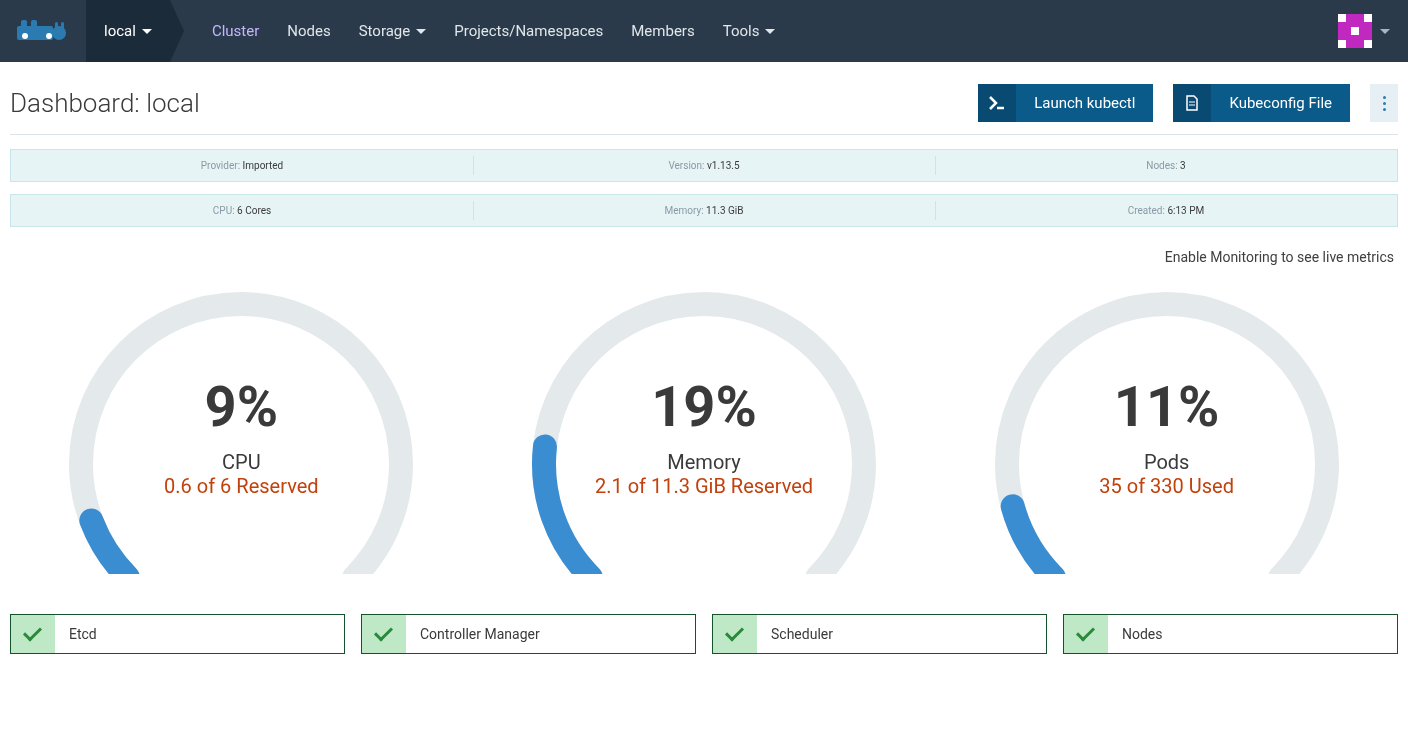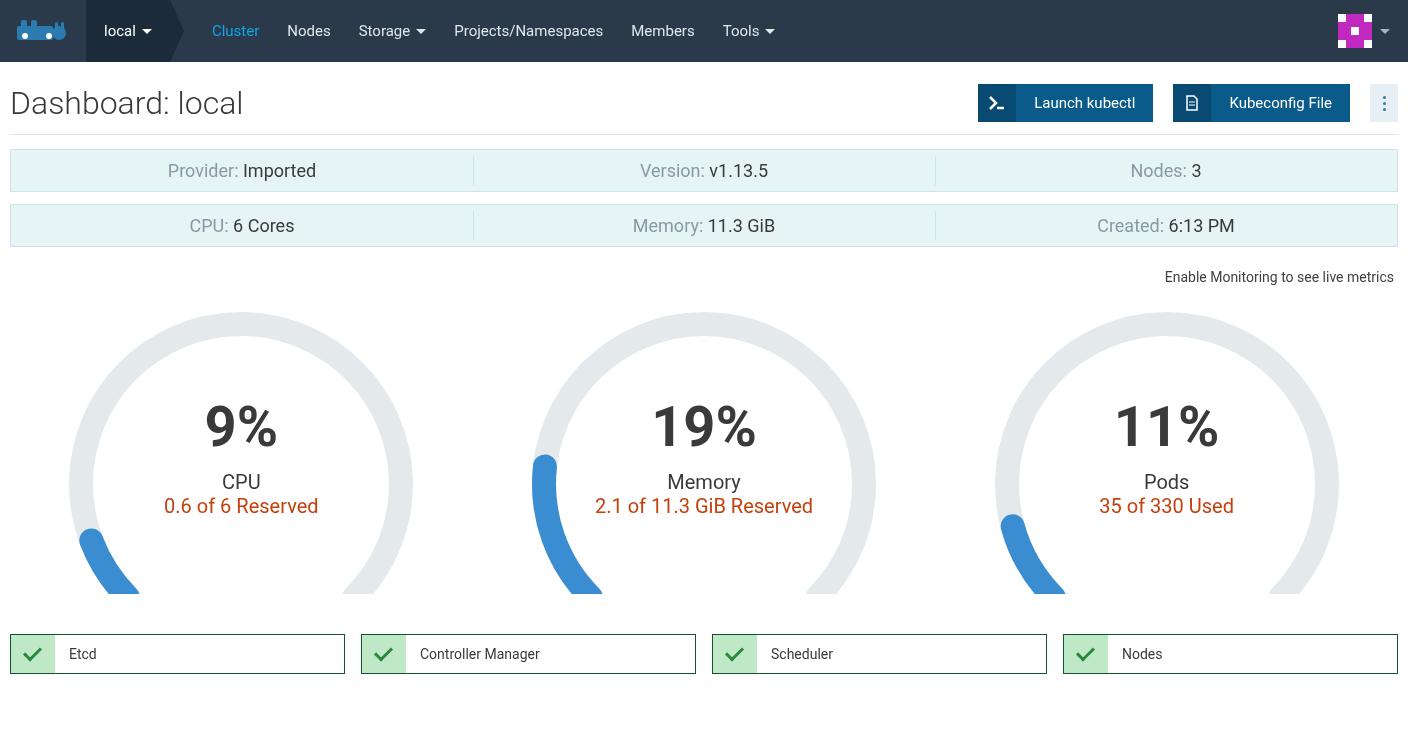--- a/index.html
+++ b/index.html
@@ -5,49 +5,49 @@
 * { box-sizing: border-box; margin: 0; padding: 0; font-family: -apple-system, BlinkMacSystemFont, "Segoe UI", Roboto, "Helvetica Neue", Arial, sans-serif; }
 body { background: #fff; width: 1408px; }
 
 
 .topnav { display: flex; align-items: stretch; background: #2a3a4a; height: 62px; }
 .logo { width: 86px; display: flex; align-items: center; justify-content: center; }
 .local-dd { background: #1b2b3a; color: #fff; display: flex; align-items: center; padding: 0 18px; font-size: 15px; cursor: pointer; position: relative; justify-content: flex-end; }
 .local-dd::after { content: ''; position: absolute; right: -14px; top: 0; border-top: 31px solid transparent; border-bottom: 31px solid transparent; border-left: 14px solid #1b2b3a; }
 .nav-items { display: flex; align-items: center; margin-left: 28px; }
 .nav-item { color: #e0e6ea; font-size: 15px; padding: 0 14px; cursor: pointer; display: flex; align-items: center; height: 62px; }
-.nav-item.active { color: #0ea5e9; }
+.nav-item.active { color: #c4b5fd; }
 .caret-down { display: inline-block; margin-left: 6px; width: 0; height: 0; border-left: 5px solid transparent; border-right: 5px solid transparent; border-top: 5px solid currentColor; }
 .nav-spacer { flex: 1; }
 .user-menu { display: flex; align-items: center; padding: 0 18px; cursor: pointer; }
 .avatar { width: 34px; height: 34px; background:
   linear-gradient(#fff,#fff) 0 0/8px 8px no-repeat,
   linear-gradient(#fff,#fff) 26px 0/8px 8px no-repeat,
   linear-gradient(#fff,#fff) 0 26px/8px 8px no-repeat,
   linear-gradient(#fff,#fff) 26px 26px/8px 8px no-repeat,
   linear-gradient(#fff,#fff) 13px 13px/8px 8px no-repeat,
   #c028c0; }
 .user-caret { color: #aab4be; margin-left: 8px; }
 
 
 .page-head { display: flex; align-items: center; justify-content: space-between; padding: 22px 10px 12px 10px; }
-.page-title { font-size: 32px; font-weight: 300; color: #3a3a3a; }
+.page-title { font-size: 26px; font-weight: 300; color: #3a3a3a; }
 .head-actions { display: flex; gap: 20px; }
 .btn { display: flex; align-items: center; background: #0a5a8a; color: #fff; font-size: 15px; cursor: pointer; border: none; height: 38px; }
 .btn .icon-part { background: #084a72; width: 38px; height: 38px; display: flex; align-items: center; justify-content: center; }
 .btn .label-part { padding: 0 18px; }
 .btn-menu { width: 28px; height: 38px; background: #e6eff4; display: flex; align-items: center; justify-content: center; cursor: pointer; }
 .vdots { display: flex; flex-direction: column; gap: 3px; }
 .vdots span { width: 3px; height: 3px; border-radius: 50%; background: #2b7bb0; }
 
 .rule { height: 1px; background: #dde4e8; margin: 0 10px 14px 10px; }
 
 
 .infobar { display: flex; margin: 0 10px 12px 10px; background: #e6f4f6; border: 1px solid #c9e6ea; }
-.info-cell { flex: 1; text-align: center; padding: 10px 0; position: relative; font-size: 18px; color: #3a3a3a; }
+.info-cell { flex: 1; text-align: center; padding: 10px 0; position: relative; font-size: 10px; color: #3a3a3a; }
 .info-cell + .info-cell::before { content: ''; position: absolute; left: 0; top: 6px; bottom: 6px; width: 1px; background: #c9e6ea; }
 .info-label { color: #8a9aa4; }
 
 .monitor-link { text-align: right; padding: 8px 14px; }
 .monitor-link a { color: #404040; font-size: 14px; text-decoration: none; cursor: pointer; }
 
 
 .gauges { display: flex; padding: 0 10px 40px 10px; gap: 0; }
 .gauge-box { flex: 1; display: flex; flex-direction: column; align-items: center; position: relative; }
 .gauge-wrap { position: relative; width: 380px; height: 300px; }

